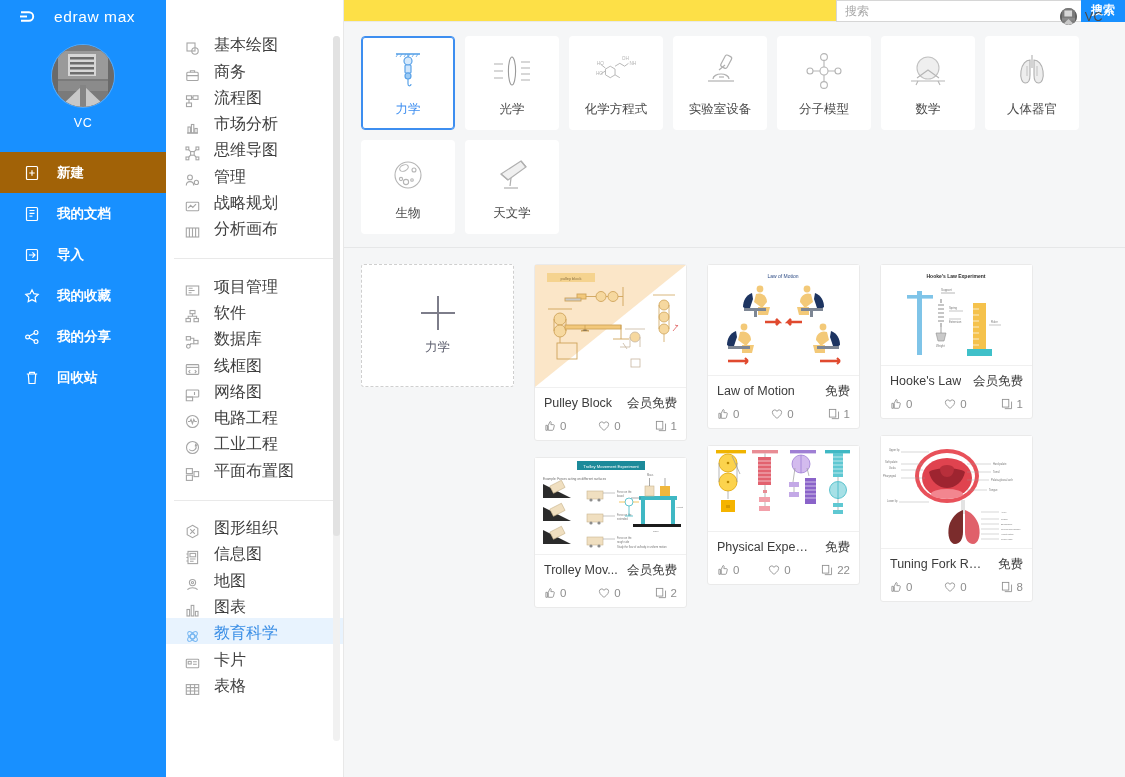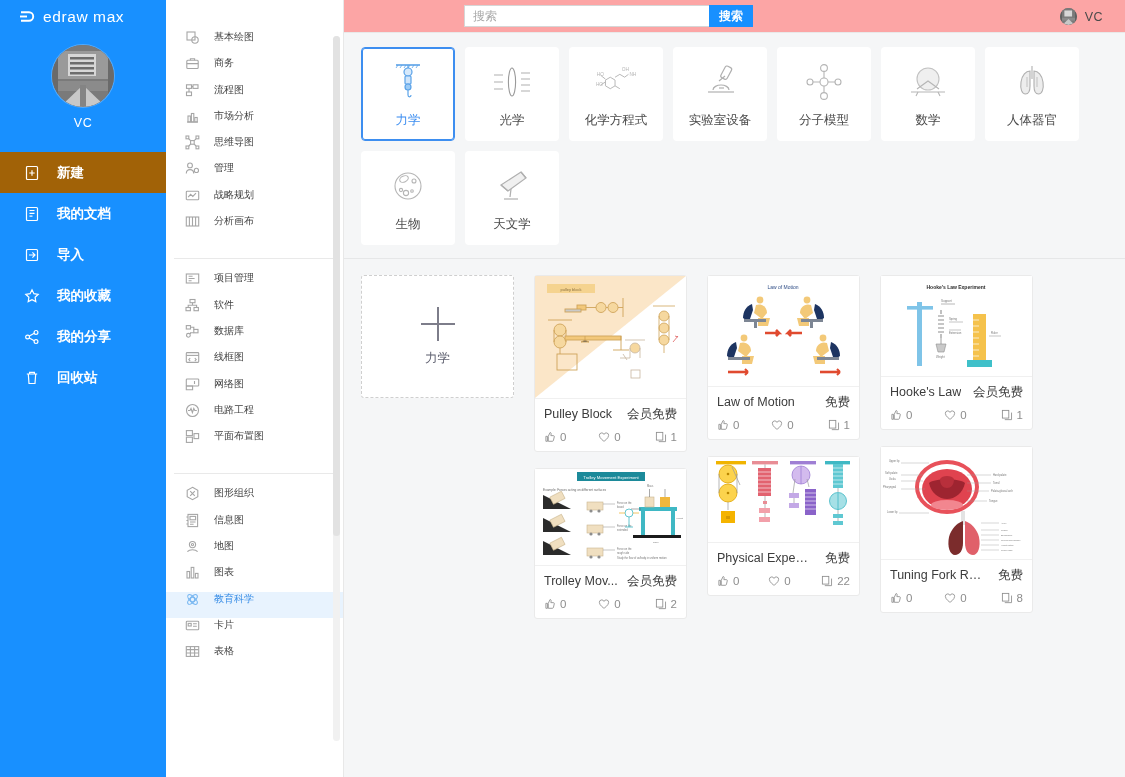--- a/index.html
+++ b/index.html
@@ -13,21 +13,21 @@
 
   
   .sidebar {
     width: 166px; height: 777px;
     background: #1890ff;
     flex: 0 0 166px;
     position: relative;
     color: #fff;
   }
   .brand {
-    height: 33px; display: flex; align-items: center; gap: 7px;
+    height: 33px; display: flex; align-items: center; gap: 18px;
     padding-left: 19px;
   }
   .brand-mark {
     width: 17px; height: 17px; position: relative;
     flex: 0 0 17px;
   }
   .brand-mark svg { display: block; }
   .brand-text {
     font-size: 15.5px; letter-spacing: .6px; color: #fff; font-weight: 400;
     white-space: nowrap;
@@ -58,23 +58,23 @@
     width: 178px; flex: 0 0 178px; height: 777px;
     background: #fff;
     border-right: 1px solid #e8e8e8;
     position: relative;
     overflow: hidden;
   }
   .catcol-inner { padding-top: 30px; }
   .cat-group { padding-bottom: 7px; }
   .cat-sep { height: 1px; background: #e9e9e9; margin: 11px 8px 12px 8px; }
   .cat-item {
-    height: 26.3px; display: flex; align-items: flex-start; gap: 14px;
+    height: 26.3px; display: flex; align-items: flex-end; gap: 14px;
     padding-left: 19px; cursor: pointer;
-    font-size: 10px; color: #3f3f3f;
+    font-size: 16px; color: #3f3f3f;
   }
   .cat-item.active { background: #e8f3fe; color: #3a8ee6; }
   .cat-item.active .cat-ico svg { stroke: #5aa7ee; }
   .cat-ico { width: 15px; height: 15px; flex: 0 0 15px; opacity: .78; }
   .cat-ico svg { display: block; stroke: #8d8d8d; }
   .cat-scrollbar {
     position: absolute; right: 3px; top: 36px;
     width: 7px; height: 705px; background: #f1f1f1; border-radius: 4px;
   }
   .cat-scrollthumb {
@@ -82,22 +82,22 @@
     width: 7px; height: 500px; background: #e2e2e2; border-radius: 4px;
   }
   .catcol-bottom-peek {
     position: absolute; left: 0; bottom: 0; width: 178px; height: 10px;
     overflow: hidden;
   }
 
   
   .main { flex: 1 1 auto; height: 777px; position: relative; background: #f5f6f7; }
   .topbar {
-    height: 33px; background: #fca5a5; border-bottom: 1px solid #e9e9e9;
-    display: flex; align-items: center; position: relative;
+    height: 22px; background: #fde047; border-bottom: 1px solid #e9e9e9;
+    display: flex; align-items: center; position: relative; justify-content: flex-end;
   }
   .search-wrap { display: flex; align-items: center; margin-left: 120px; }
   .search-input {
     width: 245px; height: 22px; border: 1px solid #d6d6d6; border-right: none;
     padding: 0 8px; font-size: 12px; color: #333; outline: none;
     font-family: "Liberation Sans", sans-serif; background: #fff;
   }
   .search-input::placeholder { color: #a9a9a9; }
   .search-btn {
     height: 22px; min-width: 44px; background: #1890ff; color: #fff;
@@ -411,20 +411,30 @@
               <svg width="15" height="15" viewBox="0 0 15 15" fill="none" stroke-width="1.1">
                 <circle cx="7.5" cy="7.5" r="6"></circle>
                 <path d="M3 7.5h2l1-2 1.4 4 1.4-4 1 2h2"></path>
               </svg>
             </span>
           <span>电路工程</span>
         </div>
         <div class="cat-item">
           <span class="cat-ico">
               <svg width="15" height="15" viewBox="0 0 15 15" fill="none" stroke-width="1.1">
+                <circle cx="7.5" cy="7.5" r="6"></circle>
+                <path d="M4.3 9.5c1.4 1.6 4 1.7 5.6.2 1.3-1.2 1.5-3 .6-4.4"></path>
+                <path d="M11 3.6l-.6 1.9 1.9-.4"></path>
+              </svg>
+            </span>
+          <span>工业工程</span>
+        </div>
+        <div class="cat-item">
+          <span class="cat-ico">
+              <svg width="15" height="15" viewBox="0 0 15 15" fill="none" stroke-width="1.1">
                 <rect x="1.4" y="1.6" width="6" height="5"></rect>
                 <rect x="1.4" y="8.2" width="6" height="5.2"></rect>
                 <rect x="9" y="4.6" width="4.6" height="5"></rect>
               </svg>
             </span>
           <span>平面布置图</span>
         </div>
       </div>
 
       <div class="cat-sep"></div>

